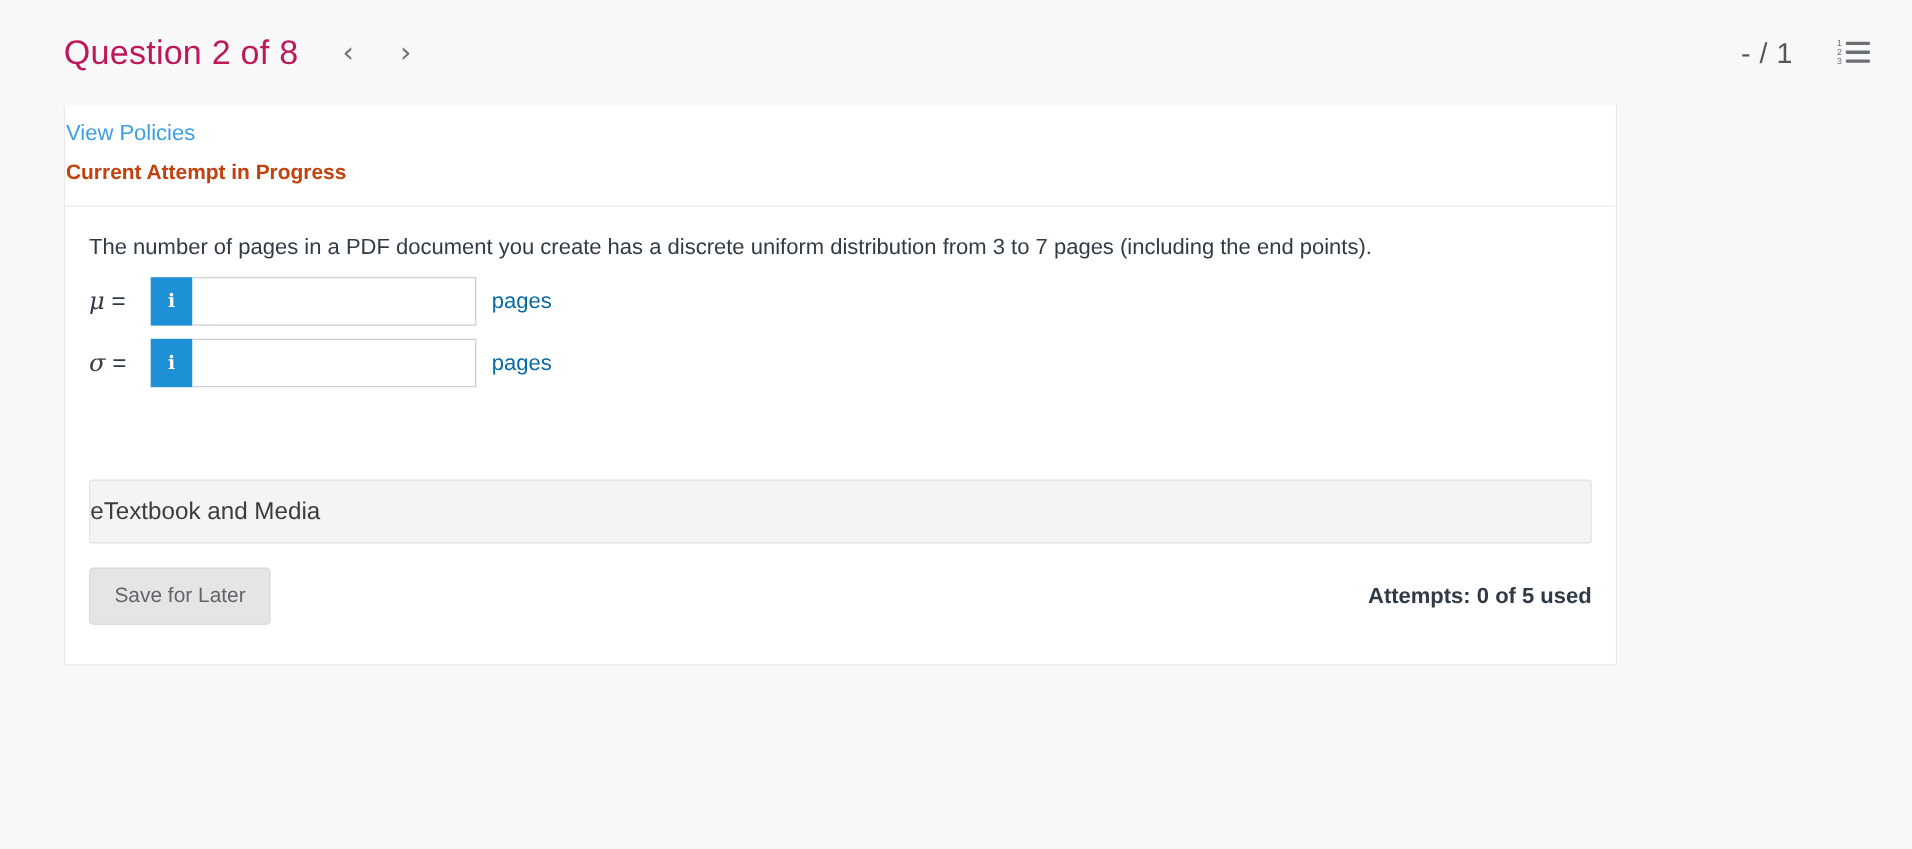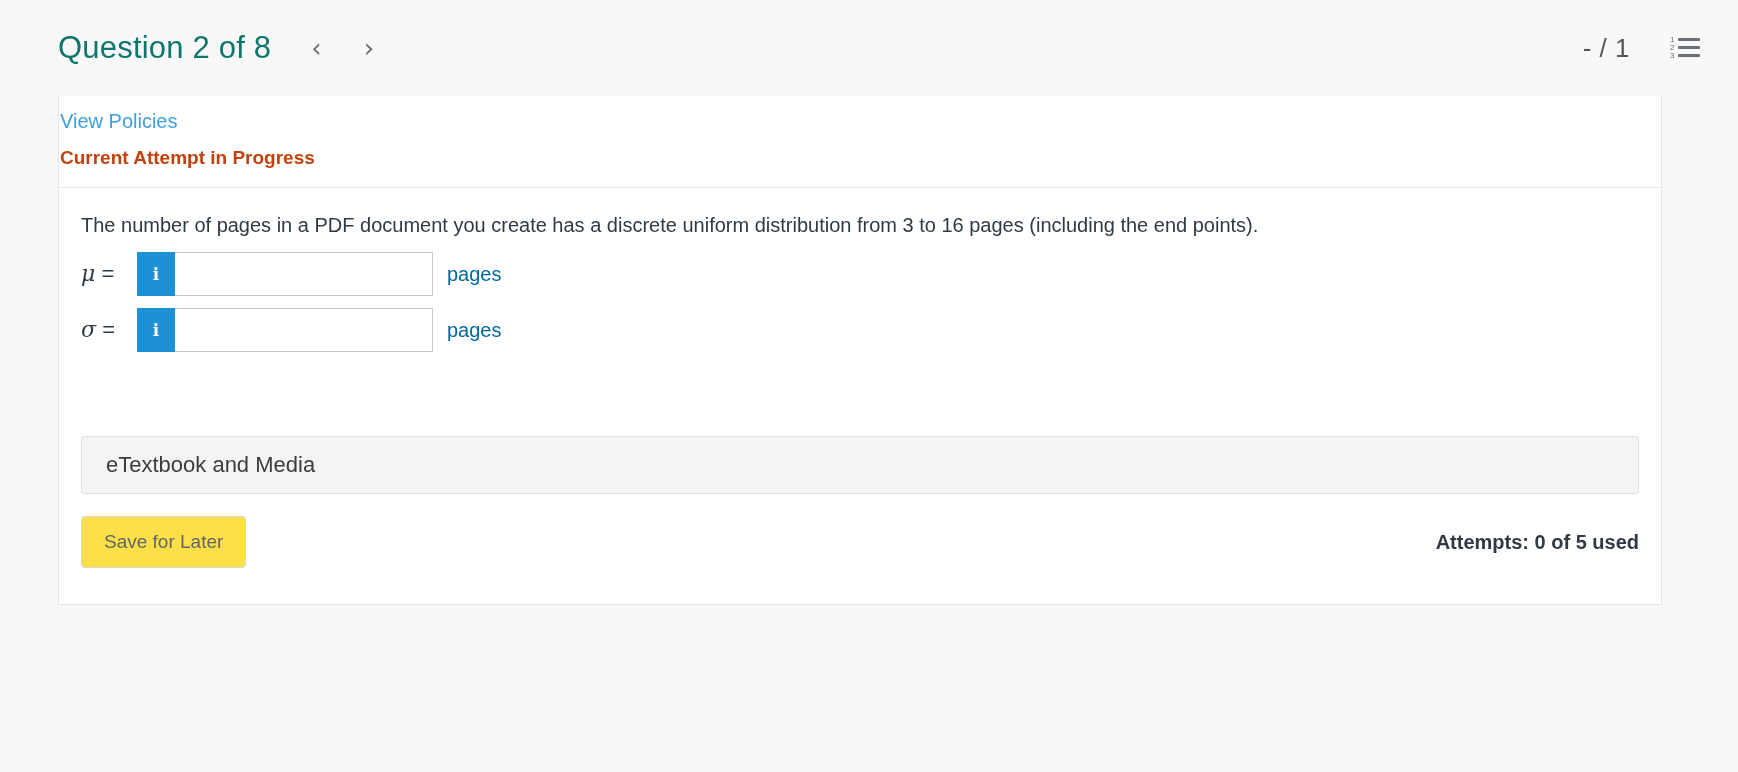--- a/index.html
+++ b/index.html
@@ -19,21 +19,21 @@
   .topbar {
     height: 96px;
     background: #f8f8f8;
     display: flex;
     align-items: center;
     padding: 0 38px 0 58px;
     box-sizing: border-box;
   }
   .question-title {
     font-size: 31px;
-    color: #0f766e;
+    color: #be185d;
     font-weight: 400;
     letter-spacing: .2px;
     white-space: nowrap;
   }
   .nav-arrows {
     display: flex;
     align-items: center;
     margin-left: 40px;
     gap: 42px;
   }
@@ -82,21 +82,21 @@
     color: #6b7076;
     font-family: "Liberation Sans", sans-serif;
   }
   .list-icon .li-num.n1 { top: 0px; }
   .list-icon .li-num.n2 { top: 8px; }
   .list-icon .li-num.n3 { top: 16px; }
 
   
   .card {
     margin: 0 0 0 58px;
-    width: 1604px;
+    width: 1412px;
     background: #ffffff;
     border: 1px solid #e6e6e6;
     border-top: none;
     box-sizing: border-box;
   }
   .card-head {
     padding: 14px 0 18px 1px;
     border-bottom: 1px solid #e8e8e8;
   }
   .policies-link {
@@ -180,37 +180,36 @@
 
   
   .etextbook-bar {
     margin: 74px 22px 0 22px;
     height: 58px;
     background: #f4f4f4;
     border: 1px solid #e0e0e0;
     border-radius: 3px;
     display: flex;
     align-items: center;
-    padding-left: 24px;
     box-sizing: border-box;
     cursor: pointer;
   }
   .etextbook-bar .et-label {
     font-size: 22px;
     color: #3c3c3c;
   }
 
   
   .card-footer {
     display: flex;
     align-items: center;
     padding: 22px 22px 36px 22px;
   }
   .save-btn {
-    background: #fde047;
+    background: #e5e5e5;
     border: 1px solid #d6d6d6;
     border-radius: 4px;
     padding: 0 22px;
     height: 52px;
     font-size: 19px;
     color: #61666b;
     cursor: pointer;
     font-family: "Liberation Sans", sans-serif;
   }
   .footer-right {
@@ -265,21 +264,21 @@
 <div class="card">
 
   <div class="card-head">
     <a class="policies-link">View Policies</a>
     <div class="attempt-status">Current Attempt in Progress</div>
   </div>
 
   <div class="card-body">
 
     <div class="question-text">
-      <div>The number of pages in a PDF document you create has a discrete uniform distribution from 3 to 16 pages (including the end points).</div>
+      <div>The number of pages in a PDF document you create has a discrete uniform distribution from 3 to 7 pages (including the end points).</div>
     </div>
 
     <div class="answer-row">
       <div class="answer-label">
         <span>μ</span><span class="eq"> =</span>
       </div>
       <div class="input-group">
         <button class="info-btn">i</button>
         <input class="answer-input" type="text" value="" style="">
       </div>

